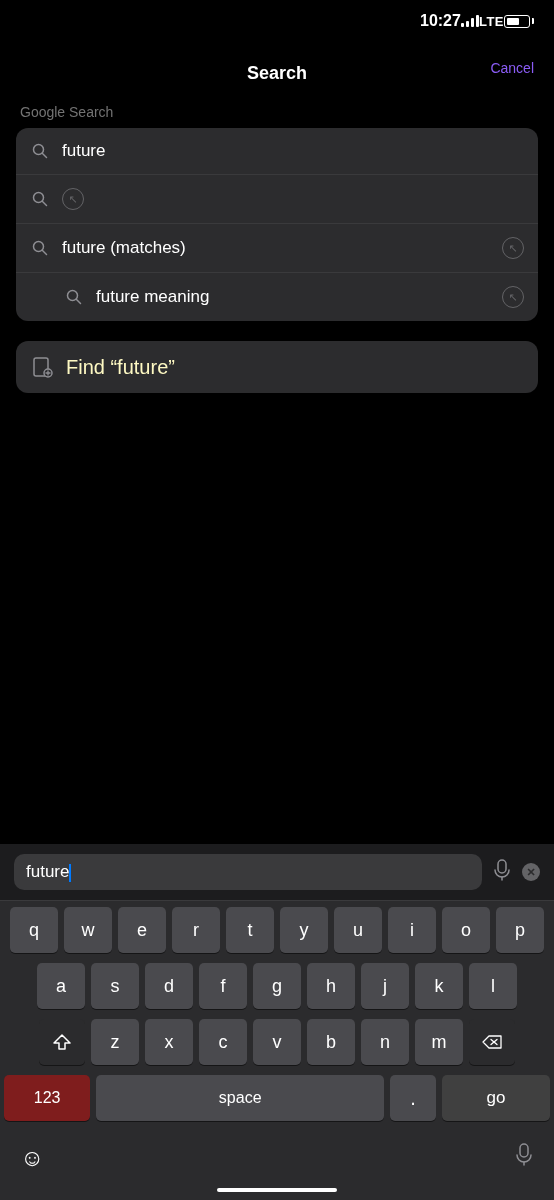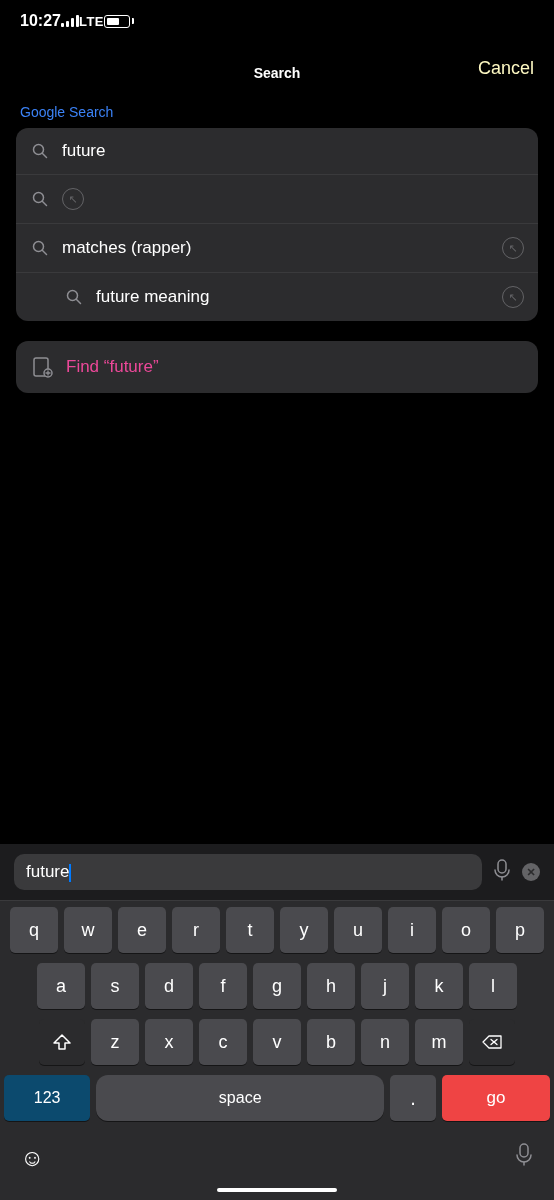--- a/index.html
+++ b/index.html
@@ -9,21 +9,21 @@
       height: 1200px;
       background: #000;
       font-family: -apple-system, 'SF Pro Text', 'Helvetica Neue', Arial, sans-serif;
       color: #fff;
       overflow: hidden;
     }
 
     
     .status-bar {
       display: flex;
-      justify-content: flex-start;
+      justify-content: flex-end;
       align-items: center;
       padding: 6px 20px 8px;
       height: 44px;
     }
     .status-time {
       font-size: 16px;
       font-weight: 600;
       color: #fff;
     }
     .status-icons {
@@ -77,45 +77,45 @@
 
     
     .nav-bar {
       display: flex;
       justify-content: space-between;
       align-items: center;
       padding: 8px 20px 12px;
       height: 44px;
     }
     .nav-title {
-      font-size: 14px;
+      font-size: 18px;
       font-weight: 600;
       color: #fff;
       position: absolute;
       left: 50%;
       transform: translateX(-50%);
       margin-top: 18px;
     }
     .nav-cancel {
-      font-size: 18px;
-      color: #fef9c3;
+      font-size: 14px;
+      color: #8b5cf6;
       margin-left: auto;
       cursor: pointer;
       margin-top: 8px;
       text-align: center;
     }
 
     
     .content-area {
       padding: 16px 16px 0;
     }
 
     .section-label {
       font-size: 14px;
-      color: #3b82f6;
+      color: #737373;
       margin-bottom: 8px;
       padding-left: 4px;
     }
 
     .suggestions-box {
       background: #2c2c2e;
       border-radius: 12px;
       overflow: hidden;
       margin-bottom: 20px;
     }
@@ -172,22 +172,22 @@
     .find-icon-wrap {
       width: 24px;
       height: 24px;
       margin-right: 12px;
       display: flex;
       align-items: center;
       justify-content: center;
       color: #8e8e93;
     }
     .find-text {
-      font-size: 17px;
-      color: #ec4899;
+      font-size: 20px;
+      color: #fef9c3;
     }
 
     
     .keyboard-container {
       position: absolute;
       bottom: 0;
       left: 0;
       right: 0;
       background: #2b2b2d;
     }
@@ -264,32 +264,31 @@
       font-size: 18px;
       color: #fff;
       font-weight: 400;
       cursor: pointer;
       box-shadow: 0 1px 0 rgba(0,0,0,0.5);
       flex: 1;
       max-width: 48px;
       user-select: none;
     }
     .key-dark {
-      background: #0c4a6e;
+      background: #7f1d1d;
       max-width: 46px;
     }
     .key-space {
       flex: 4;
       max-width: none;
       font-size: 16px;
       color: #fff;
-      border-radius: 12px;
     }
     .key-go {
-      background: #ef4444;
+      background: #404040;
       max-width: none;
       flex: 1.5;
       font-size: 17px;
     }
     .key-num {
       max-width: none;
       flex: 1.2;
       font-size: 16px;
     }
     .key-dot {
@@ -383,21 +382,21 @@
       <div class="arrow-icon">↖</div>
     </div>
 
     <div class="suggestion-item">
       <div class="search-icon-wrap">
         <svg width="16" height="16" viewBox="0 0 16 16" fill="none">
           <circle cx="6.5" cy="6.5" r="5" stroke="#8e8e93" stroke-width="1.5"></circle>
           <line x1="10.5" y1="10.5" x2="14.5" y2="14.5" stroke="#8e8e93" stroke-width="1.5" stroke-linecap="round"></line>
         </svg>
       </div>
-      <span class="suggestion-text">matches (rapper)</span>
+      <span class="suggestion-text">future (matches)</span>
       <div class="arrow-icon">↖</div>
     </div>
 
     <div class="suggestion-item">
       <div class="search-icon-wrap">
         <svg width="16" height="16" viewBox="0 0 16 16" fill="none">
           <circle cx="6.5" cy="6.5" r="5" stroke="#8e8e93" stroke-width="1.5"></circle>
           <line x1="10.5" y1="10.5" x2="14.5" y2="14.5" stroke="#8e8e93" stroke-width="1.5" stroke-linecap="round"></line>
         </svg>
       </div>

